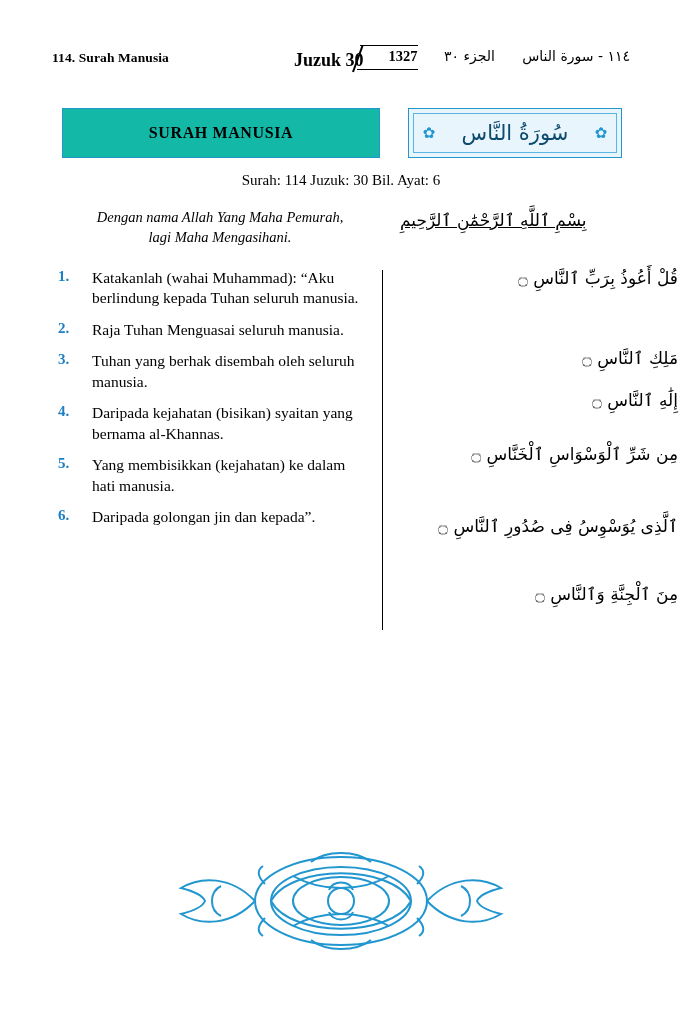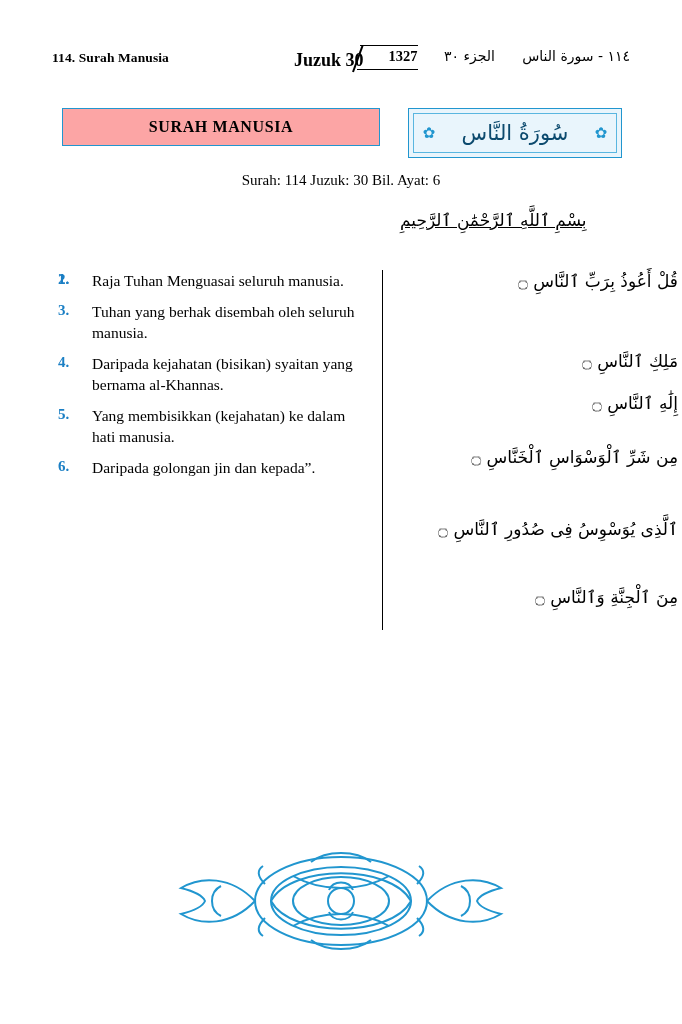--- a/index.html
+++ b/index.html
@@ -107,23 +107,23 @@
     top: 108px;
     left: 62px;
     width: 560px;
     height: 52px;
   }
   .title-box {
     position: absolute;
     left: 0;
     top: 0;
     width: 318px;
-    height: 38px;
+    height: 50px;
     border: 1.2px solid #2196cf;
-    background: #fca5a5;
+    background: #14b8a6;
     box-sizing: border-box;
     display: flex;
     align-items: center;
     justify-content: center;
   }
   .title-box .title-text {
     font-size: 16px;
     font-weight: bold;
     letter-spacing: 0.6px;
     font-family: "Liberation Serif", serif;
@@ -306,29 +306,34 @@
     <span class="rosette right">✿</span>
     <span class="ar-surah-name">سُورَةُ النَّاس</span>
   </div>
 </div>
 
 <div class="meta-line">Surah: 114 Juzuk: 30 Bil. Ayat: 6</div>
 
 <div class="body-area">
 
   <div class="basmalah-row">
+    <div class="basmalah-my">
+      <div>Dengan nama Allah Yang Maha Pemurah,</div>
+      <div>lagi Maha Mengasihani.</div>
+    </div>
     <div class="basmalah-ar">بِسْمِ ٱللَّهِ ٱلرَّحْمَٰنِ ٱلرَّحِيمِ</div>
   </div>
 
   <div class="divider"></div>
 
   <div class="verses">
 
     <div class="verse">
       <div class="v-num">1.</div>
+      <div class="v-text">Katakanlah (wahai Muhammad): “Aku berlindung kepada Tuhan seluruh manusia.</div>
     </div>
 
     <div class="verse">
       <div class="v-num">2.</div>
       <div class="v-text">Raja Tuhan Menguasai seluruh manusia.</div>
     </div>
 
     <div class="verse">
       <div class="v-num">3.</div>
       <div class="v-text">Tuhan yang berhak disembah oleh seluruh manusia.</div>

